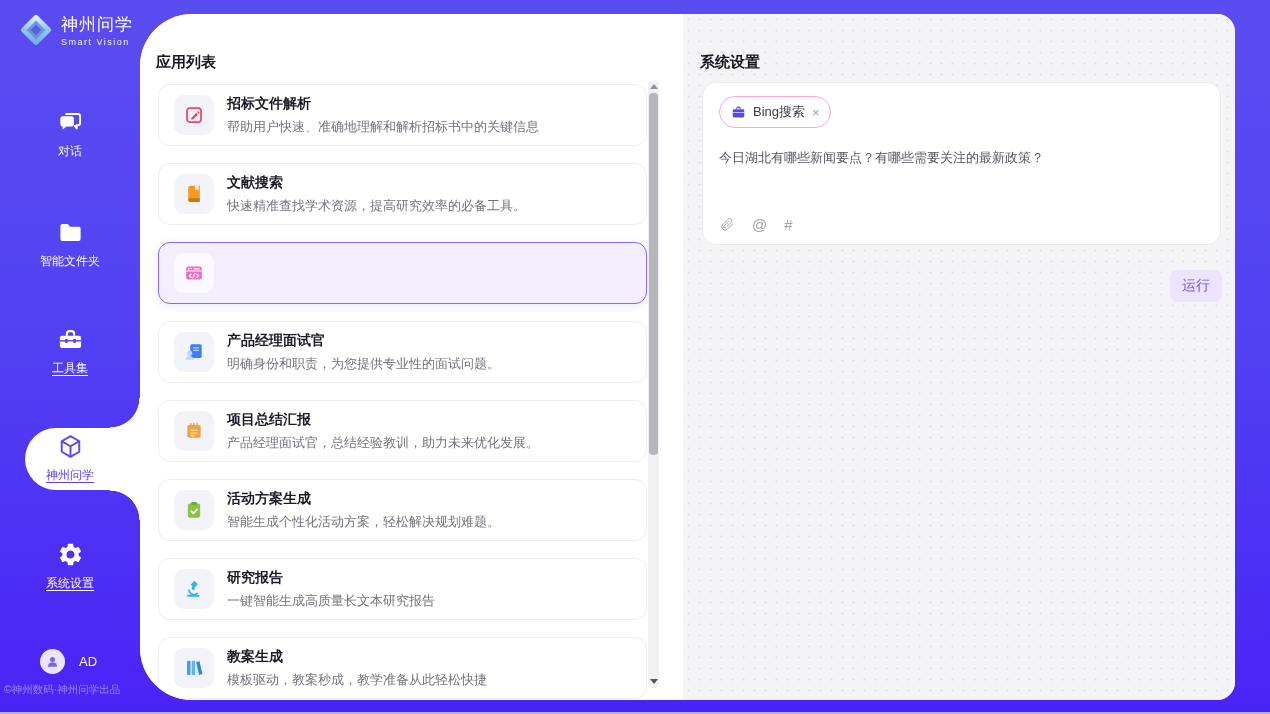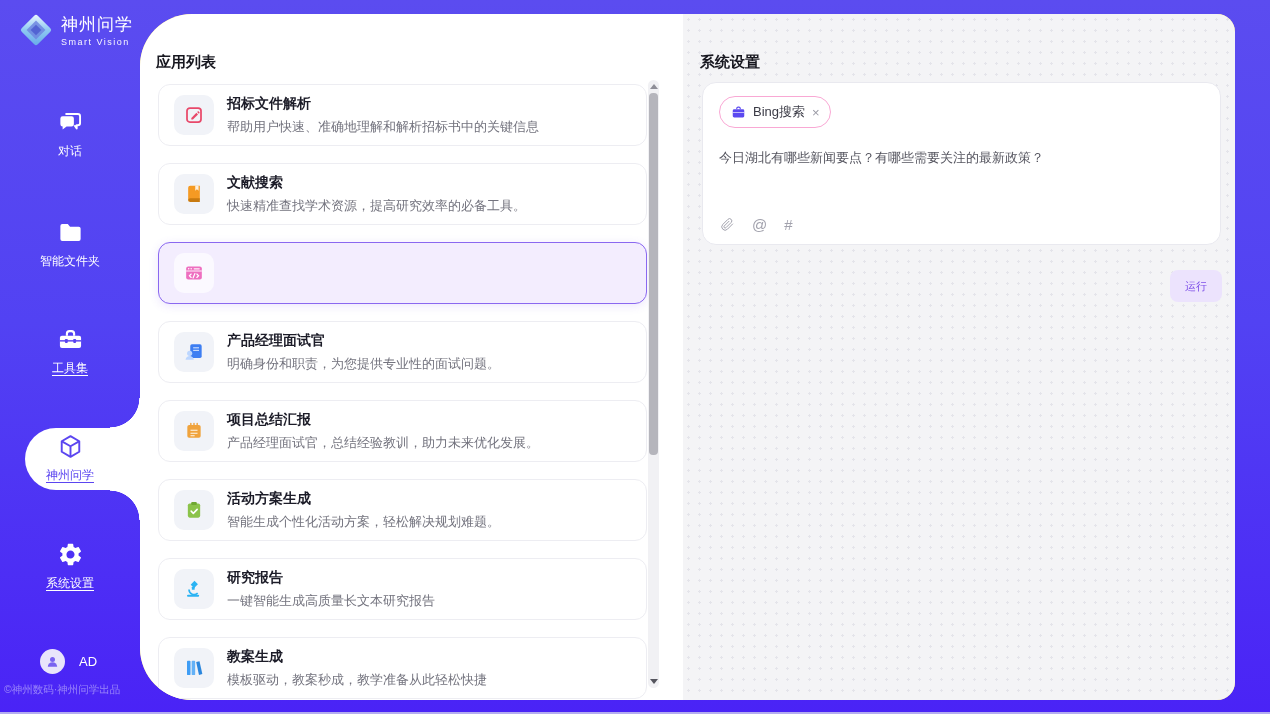--- a/index.html
+++ b/index.html
@@ -78,21 +78,21 @@
     display:inline-flex;align-items:center;gap:7px;height:30px;padding:0 10px 0 11px;
     border:1px solid #f9a8d4;border-radius:16px;background:#fff;cursor:pointer;
   }
   .chip-label{font-size:13px;color:#3a3a45;}
   .chip-close{font-size:13px;color:#9a9aa5;cursor:pointer;line-height:1;}
   .prompt{margin-top:21px;font-size:13px;color:#55555f;line-height:1.5;cursor:text;font-family:Liberation Mono, monospace;}
   .composer-icons{position:absolute;left:17px;bottom:11px;display:flex;align-items:center;gap:17px;color:#a2a2ad;}
   .sym{font-size:15px;cursor:pointer;}
   .run-btn{
     position:absolute;right:13px;top:256px;width:52px;height:32px;border-radius:8px;
-    background:#ece3fd;color:#7d4fe8;font-size:11px;display:flex;align-items:center;justify-content:center;cursor:pointer;
+    background:#ece3fd;color:#7d4fe8;font-size:14px;display:flex;align-items:center;justify-content:center;cursor:pointer;
   }
   .bottom-edge{position:absolute;left:0;bottom:0;width:1270px;height:2px;background:#c7c5ef;opacity:.85;}
 </style>
 </head>
 <body>
 
 <div class="content">
 
   <section class="list-panel">
     <h2 class="panel-title">应用列表</h2>

